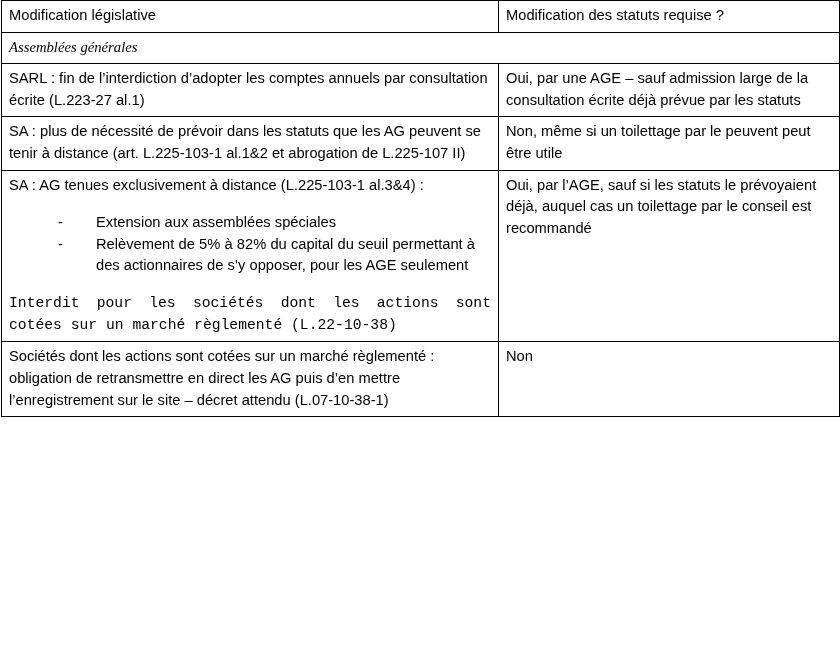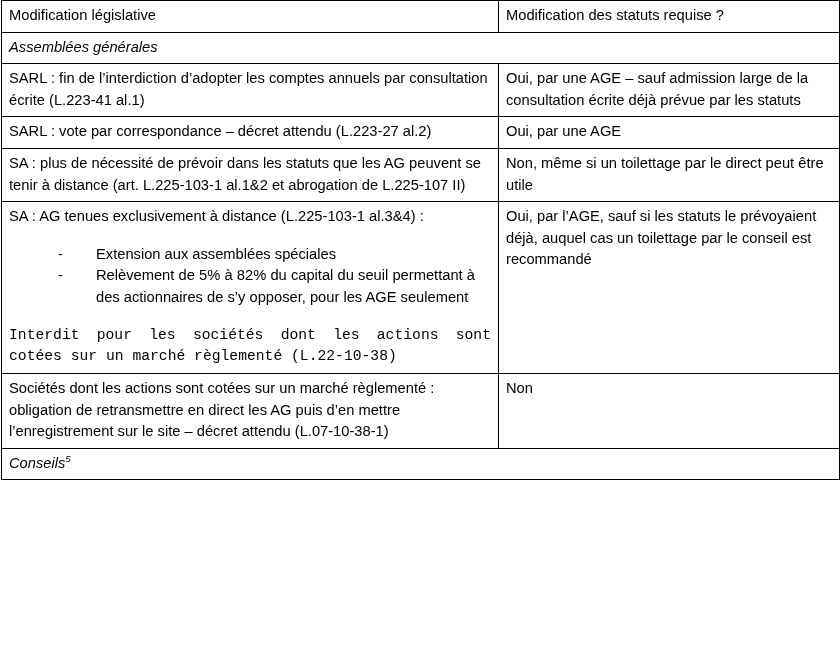--- a/index.html
+++ b/index.html
@@ -38,20 +38,21 @@
     font-weight: bold;
     font-size: 14.7px;
     padding-top: 4px;
     padding-bottom: 4px;
   }
   .section-row td {
     text-align: center;
     font-style: italic;
     padding-top: 4px;
     padding-bottom: 4px;
+    font-family: Liberation Serif, serif;
   }
   .just { text-align: justify; text-justify: inter-word; }
   .plain { text-align: left; }
 
   sup {
     font-size: 0.66em;
     vertical-align: super;
     line-height: 0;
   }
 
@@ -88,49 +89,42 @@
       <td>Modification législative</td>
       <td>Modification des statuts requise ?</td>
     </tr>
 
     <tr class="section-row">
       <td colspan="2"><span>Assemblées générales</span></td>
     </tr>
 
 
     <tr>
-      <td class="just">SARL : fin de l’interdiction d’adopter les comptes annuels par consultation écrite (L.223-41 al.1)</td>
+      <td class="just">SARL : fin de l’interdiction d’adopter les comptes annuels par consultation écrite (L.223-27 al.1)</td>
       <td class="just">Oui, par une AGE – sauf admission large de la consultation écrite déjà prévue par les statuts</td>
     </tr>
 
-    <tr>
-      <td class="just">SARL : vote par correspondance – décret attendu (L.223-27 al.2)</td>
-      <td class="plain">Oui, par une AGE</td>
-    </tr>
 
     <tr>
       <td class="just">SA : plus de nécessité de prévoir dans les statuts que les AG peuvent se tenir à distance (art. L.225-103-1 al.1&amp;2 et abrogation de L.225-107 II)</td>
-      <td class="plain">Non, même si un toilettage par le direct peut être utile</td>
+      <td class="plain">Non, même si un toilettage par le peuvent peut être utile</td>
     </tr>
 
     <tr>
       <td>
         <div class="just">SA : AG tenues exclusivement à distance (L.225-103-1 al.3&amp;4) :</div>
         <ul class="dashlist">
           <li class="noj">Extension aux assemblées spéciales</li>
           <li>Relèvement de 5% à 82% du capital du seuil permettant à des actionnaires de s’y opposer, pour les AGE seulement</li>
         </ul>
         <div class="after-list">Interdit pour les sociétés dont les actions sont cotées sur un marché règlementé (L.22-10-38)</div>
       </td>
       <td class="plain">Oui, par l’AGE, sauf si les statuts le prévoyaient déjà, auquel cas un toilettage par le conseil est recommandé</td>
     </tr>
 
     <tr>
       <td class="just">Sociétés dont les actions sont cotées sur un marché règlementé : obligation de retransmettre en direct les AG puis d’en mettre l’enregistrement sur le site – décret attendu (L.07-10-38-1)</td>
       <td class="plain">Non</td>
     </tr>
 
-    <tr class="section-row">
-      <td colspan="2"><span>Conseils</span><sup>5</sup></td>
-    </tr>
 
   </tbody>
 </table>
 
 </body></html>

